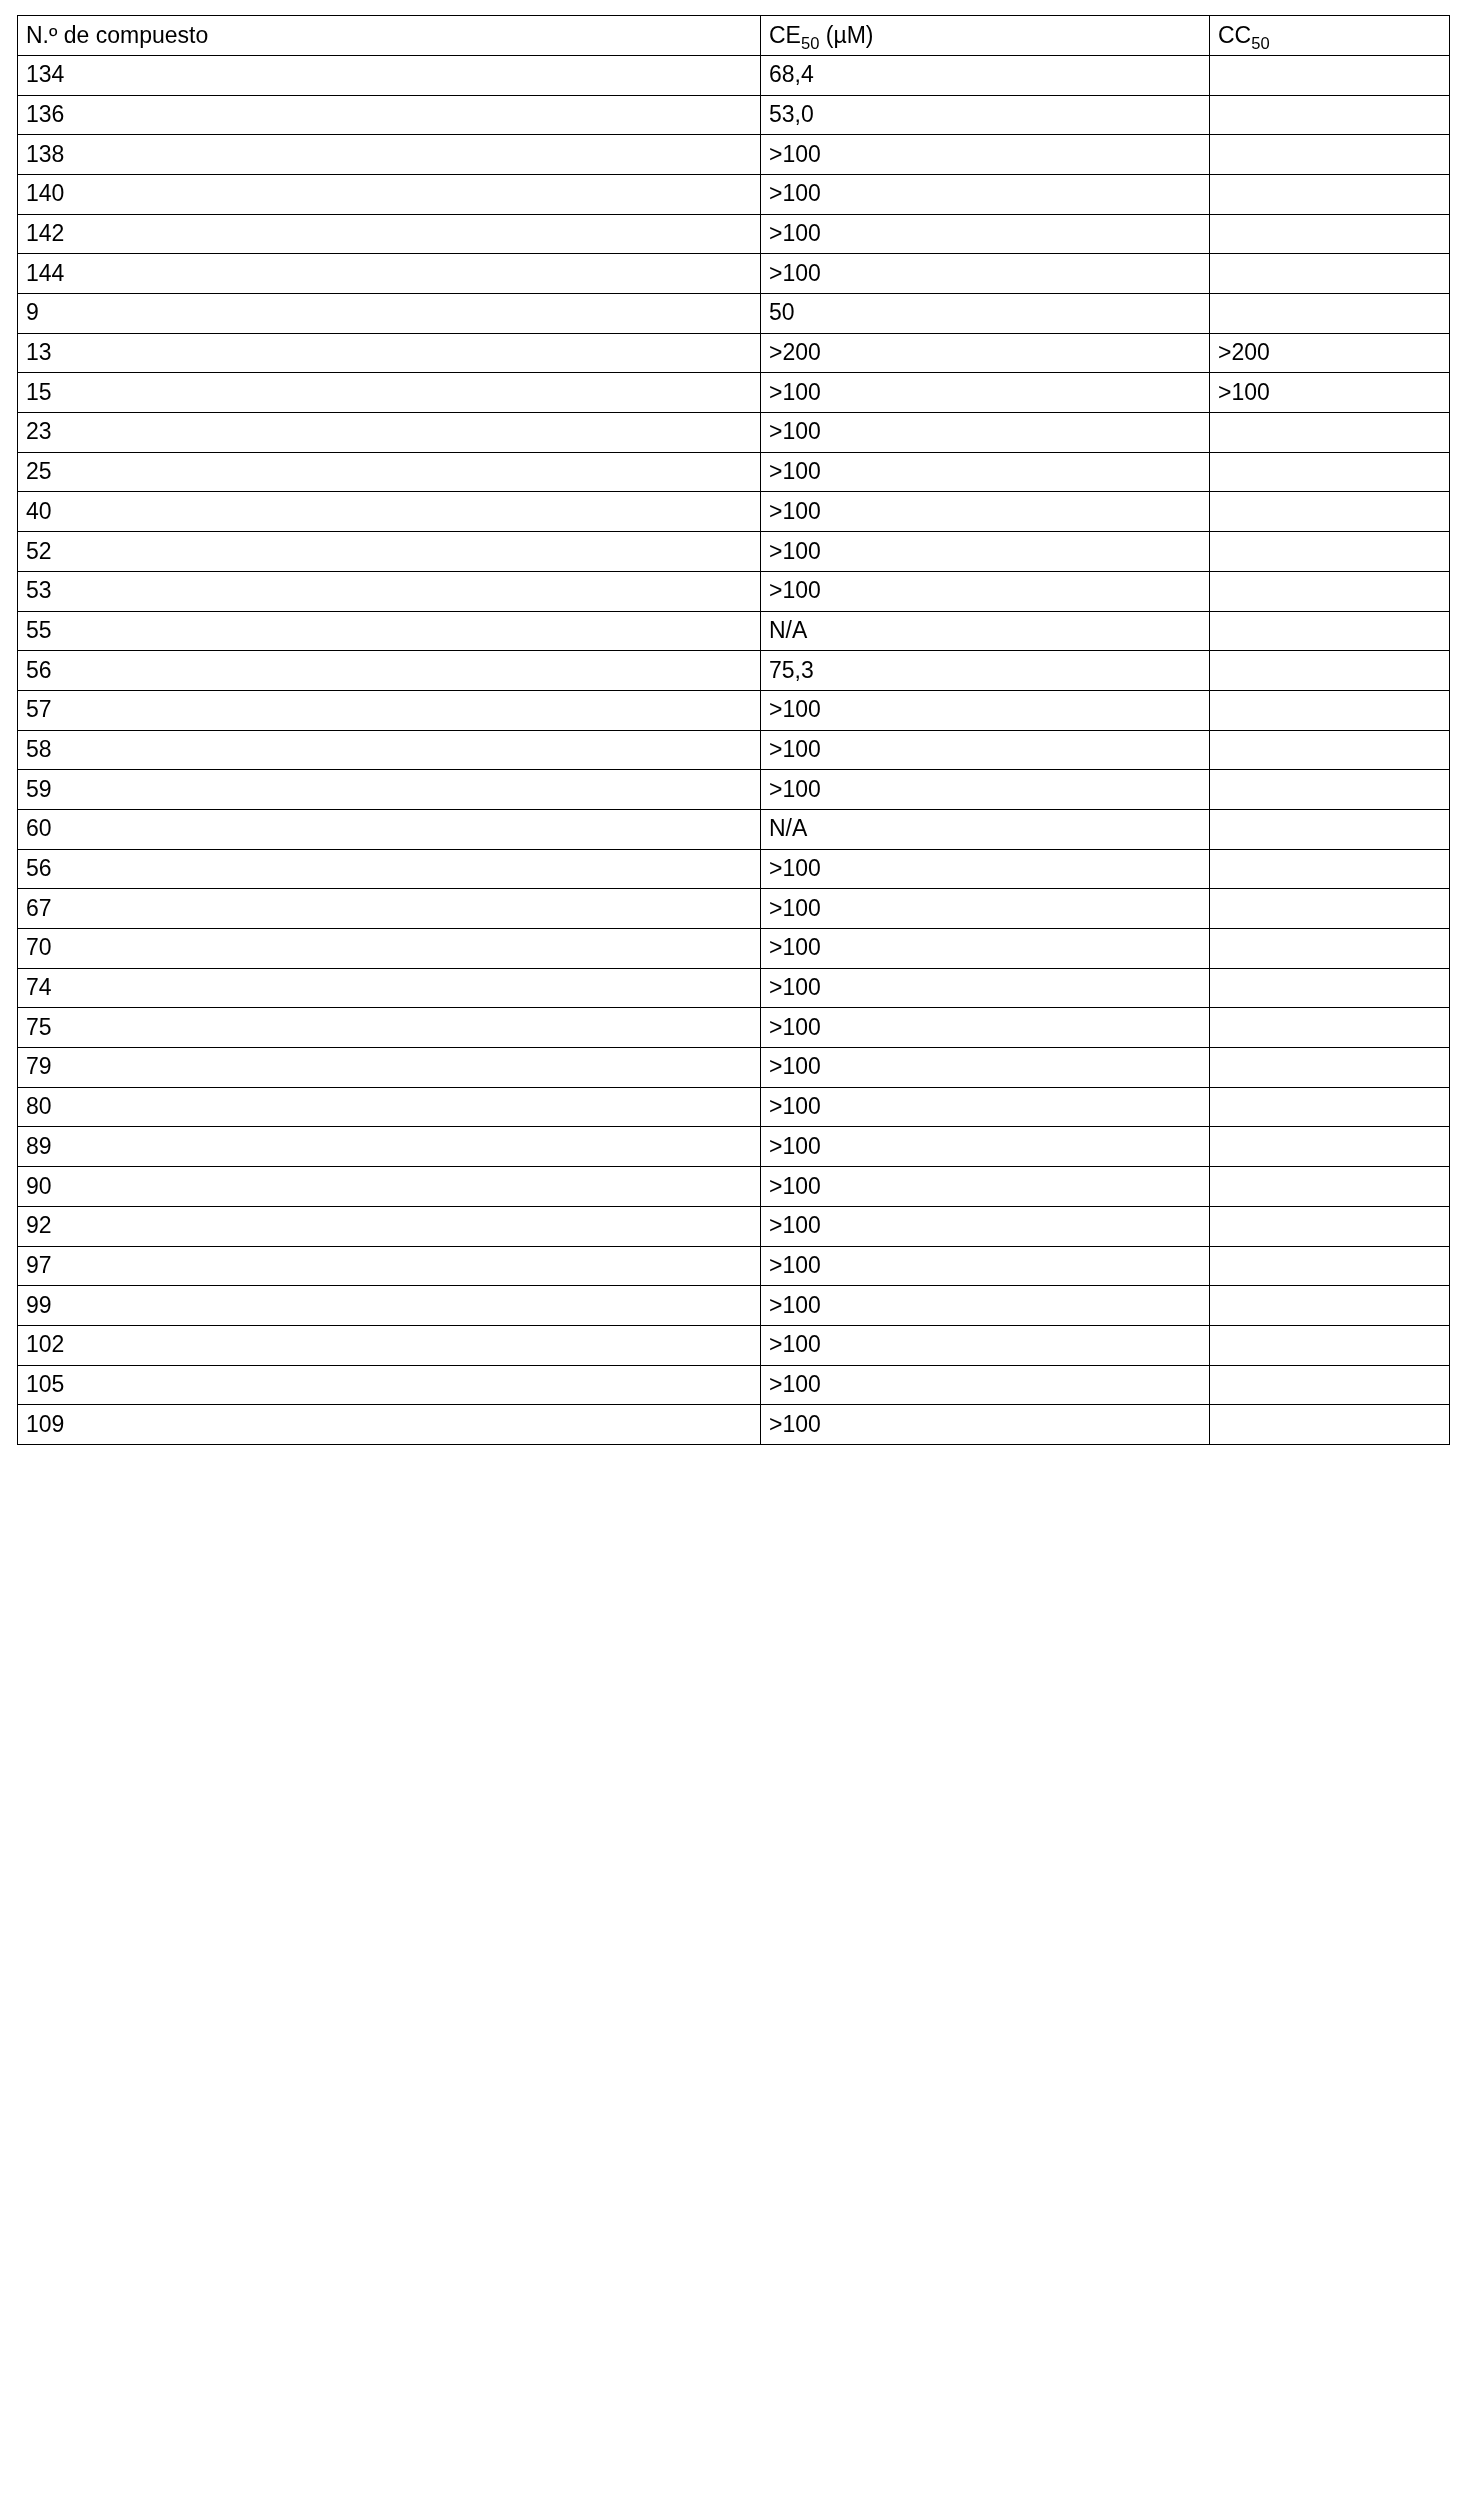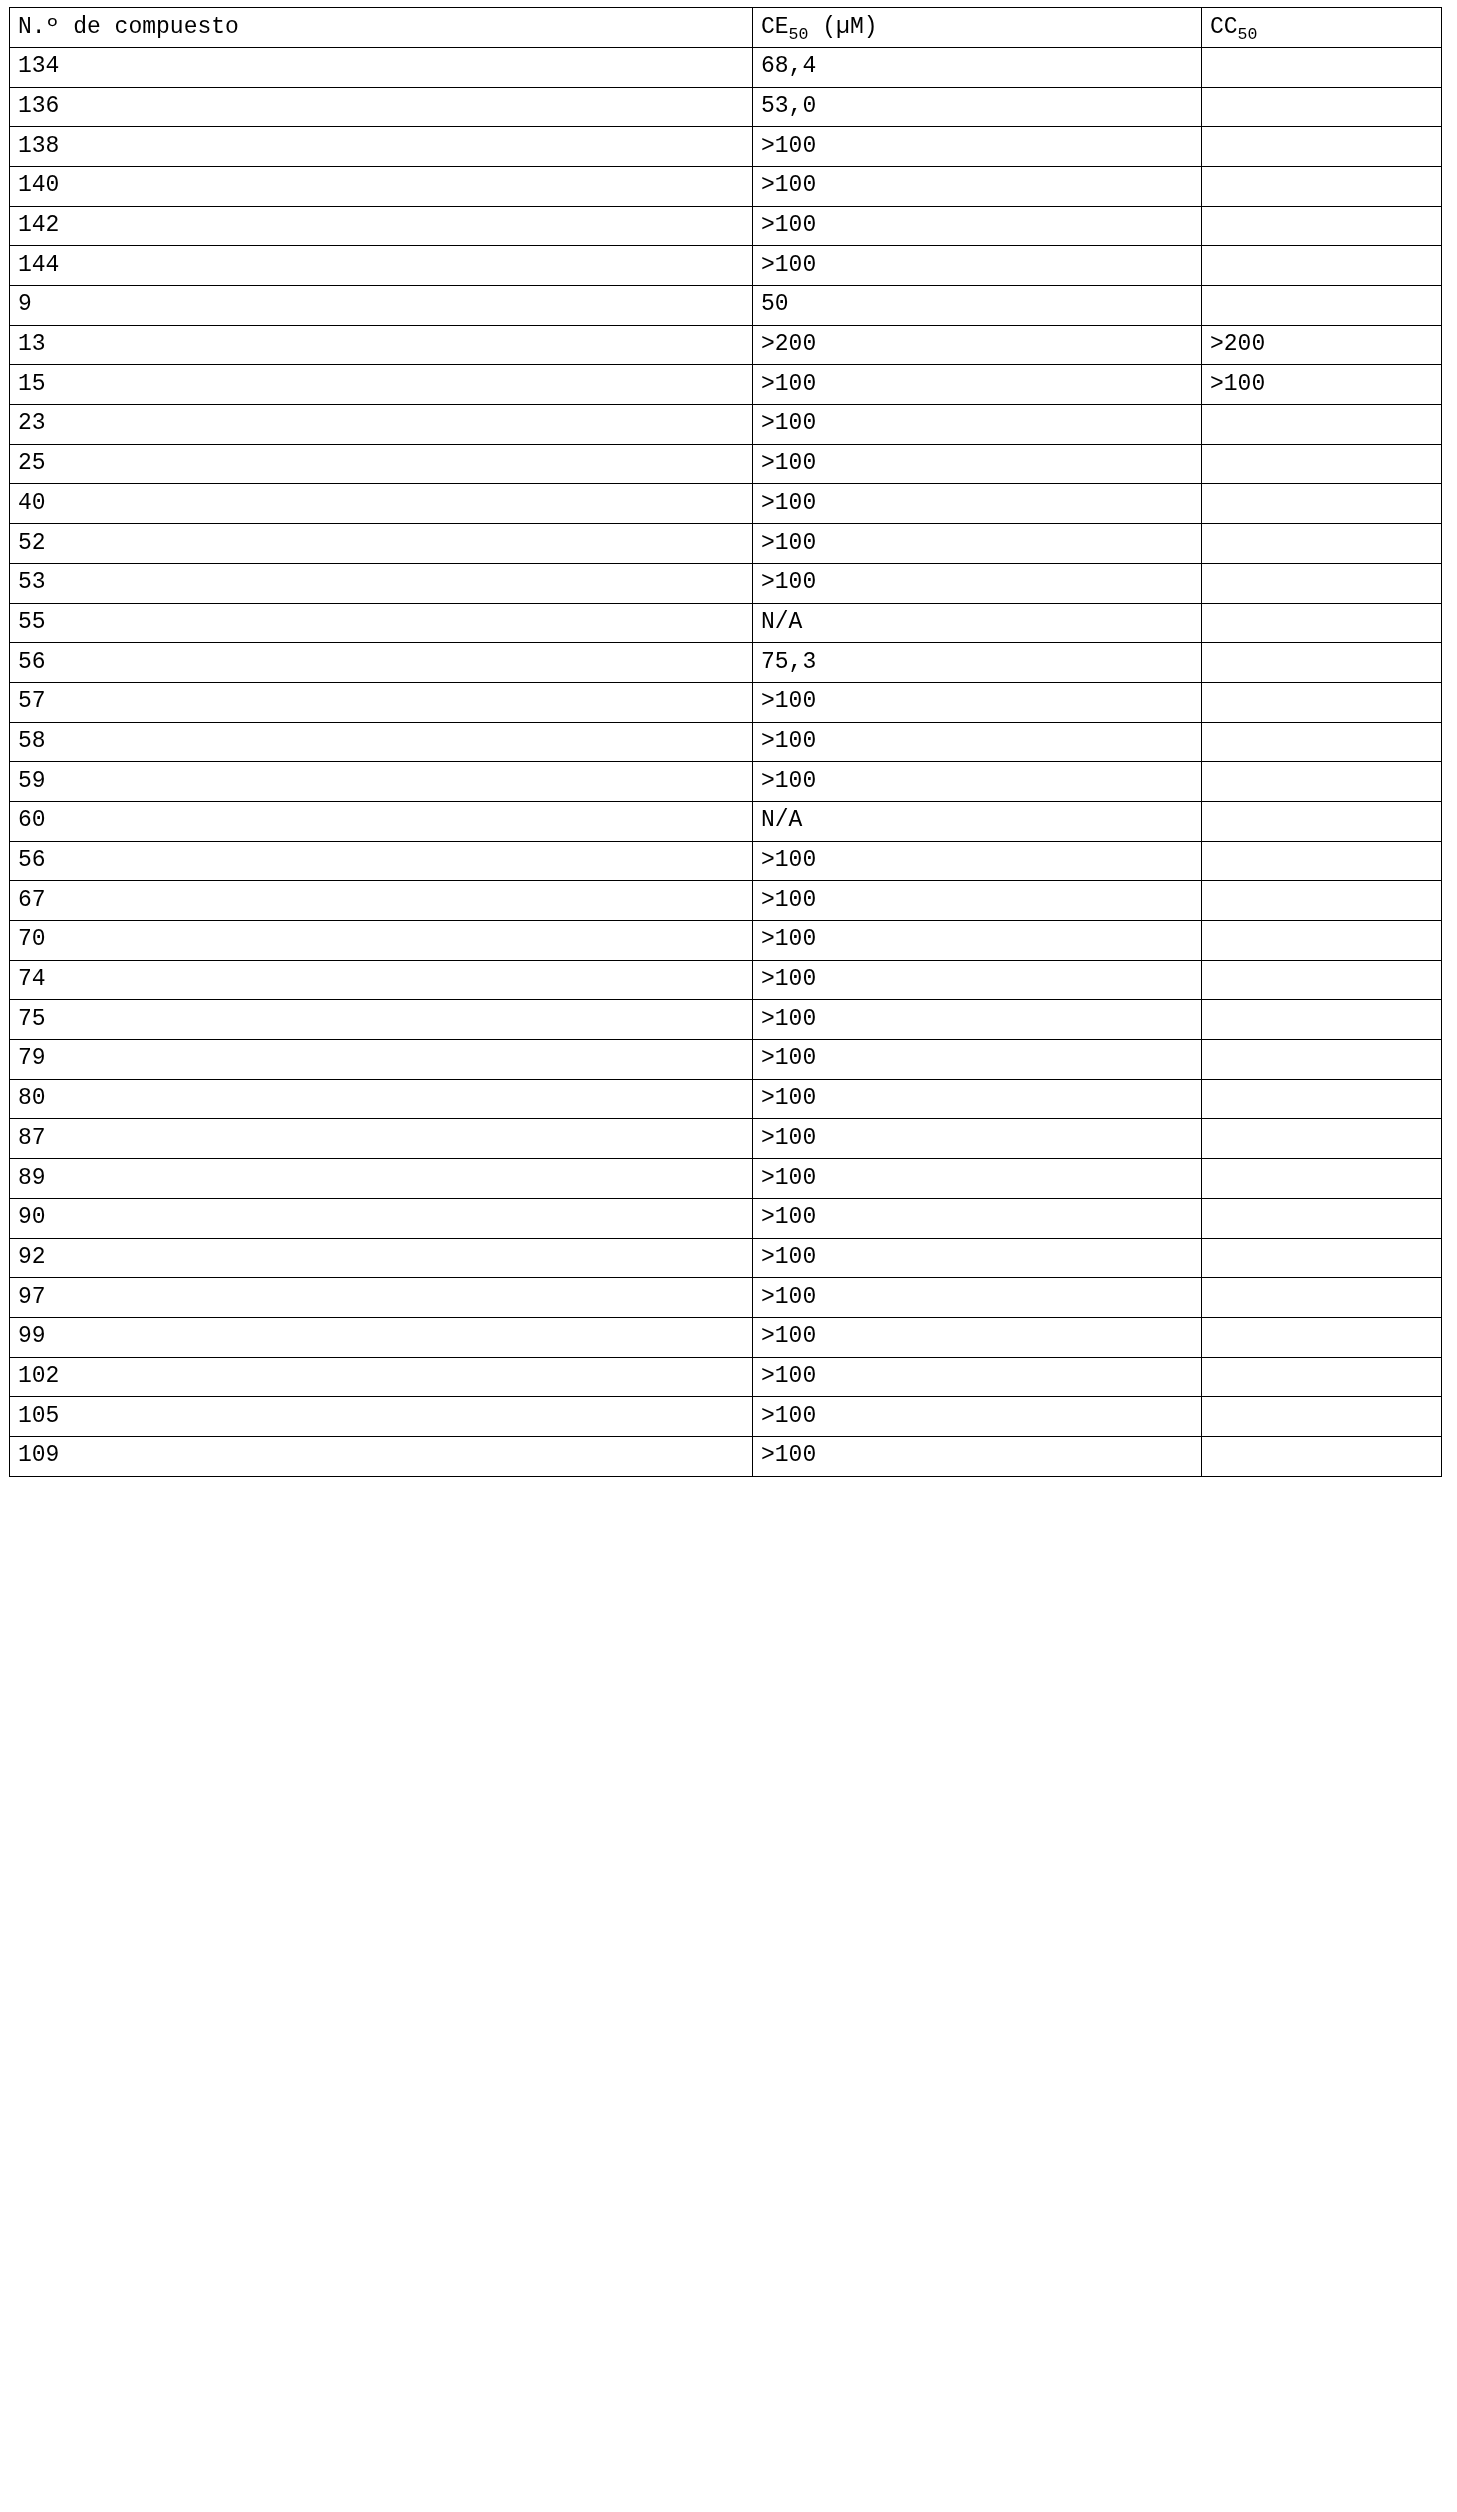--- a/index.html
+++ b/index.html
@@ -17,22 +17,21 @@
     position: relative;
     width: 1457px;
     height: 2512px;
     box-sizing: border-box;
     padding: 7.2px 9px 0 9px;
   }
   table.data-table {
     border-collapse: collapse;
     table-layout: fixed;
     width: 1432px;
-    margin: 0;
-    font-family: Liberation Mono, monospace;
+    margin: 8px;
   }
   table.data-table col.c1 { width: 743px; }
   table.data-table col.c2 { width: 449px; }
   table.data-table col.c3 { width: 240px; }
   table.data-table th,
   table.data-table td {
     border: 1.8px solid #000000;
     padding: 5.4px 8px 6.3px 8px;
     font-size: 23px;
     line-height: 27px;
@@ -200,25 +199,20 @@
           <td>79</td>
           <td>&gt;100</td>
           <td></td>
         </tr>
         <tr>
           <td>80</td>
           <td>&gt;100</td>
           <td></td>
         </tr>
         <tr>
-          <td>87</td>
-          <td>&gt;100</td>
-          <td></td>
-        </tr>
-        <tr>
           <td>89</td>
           <td>&gt;100</td>
           <td></td>
         </tr>
         <tr>
           <td>90</td>
           <td>&gt;100</td>
           <td></td>
         </tr>
         <tr>

